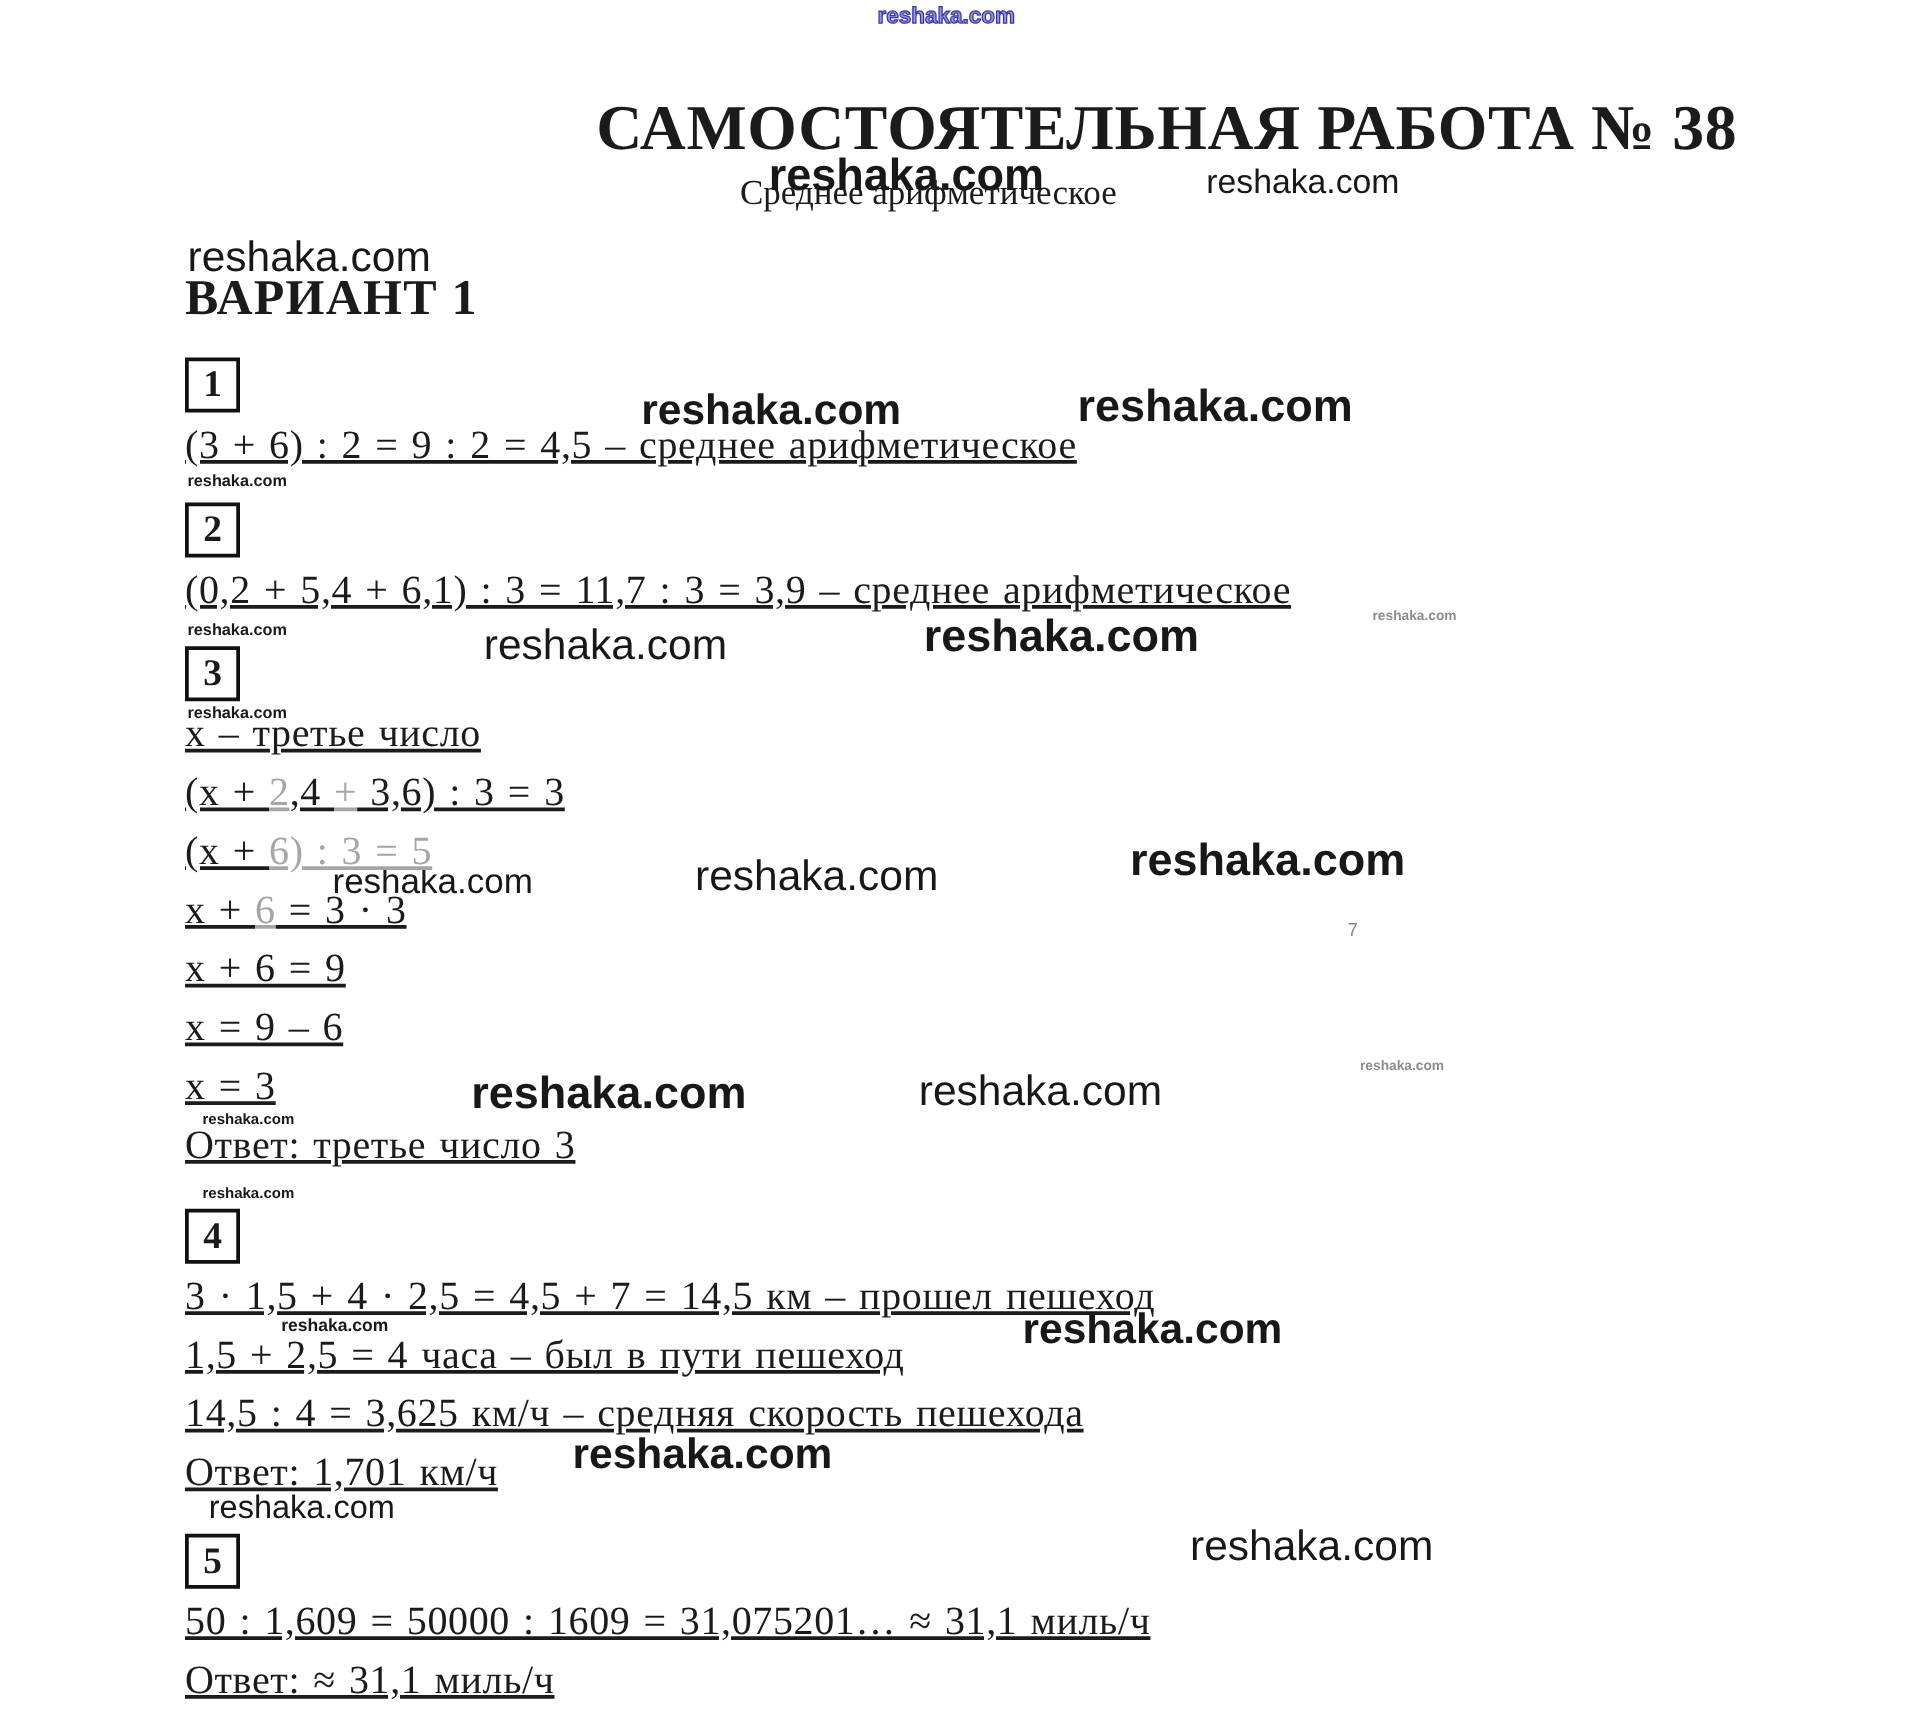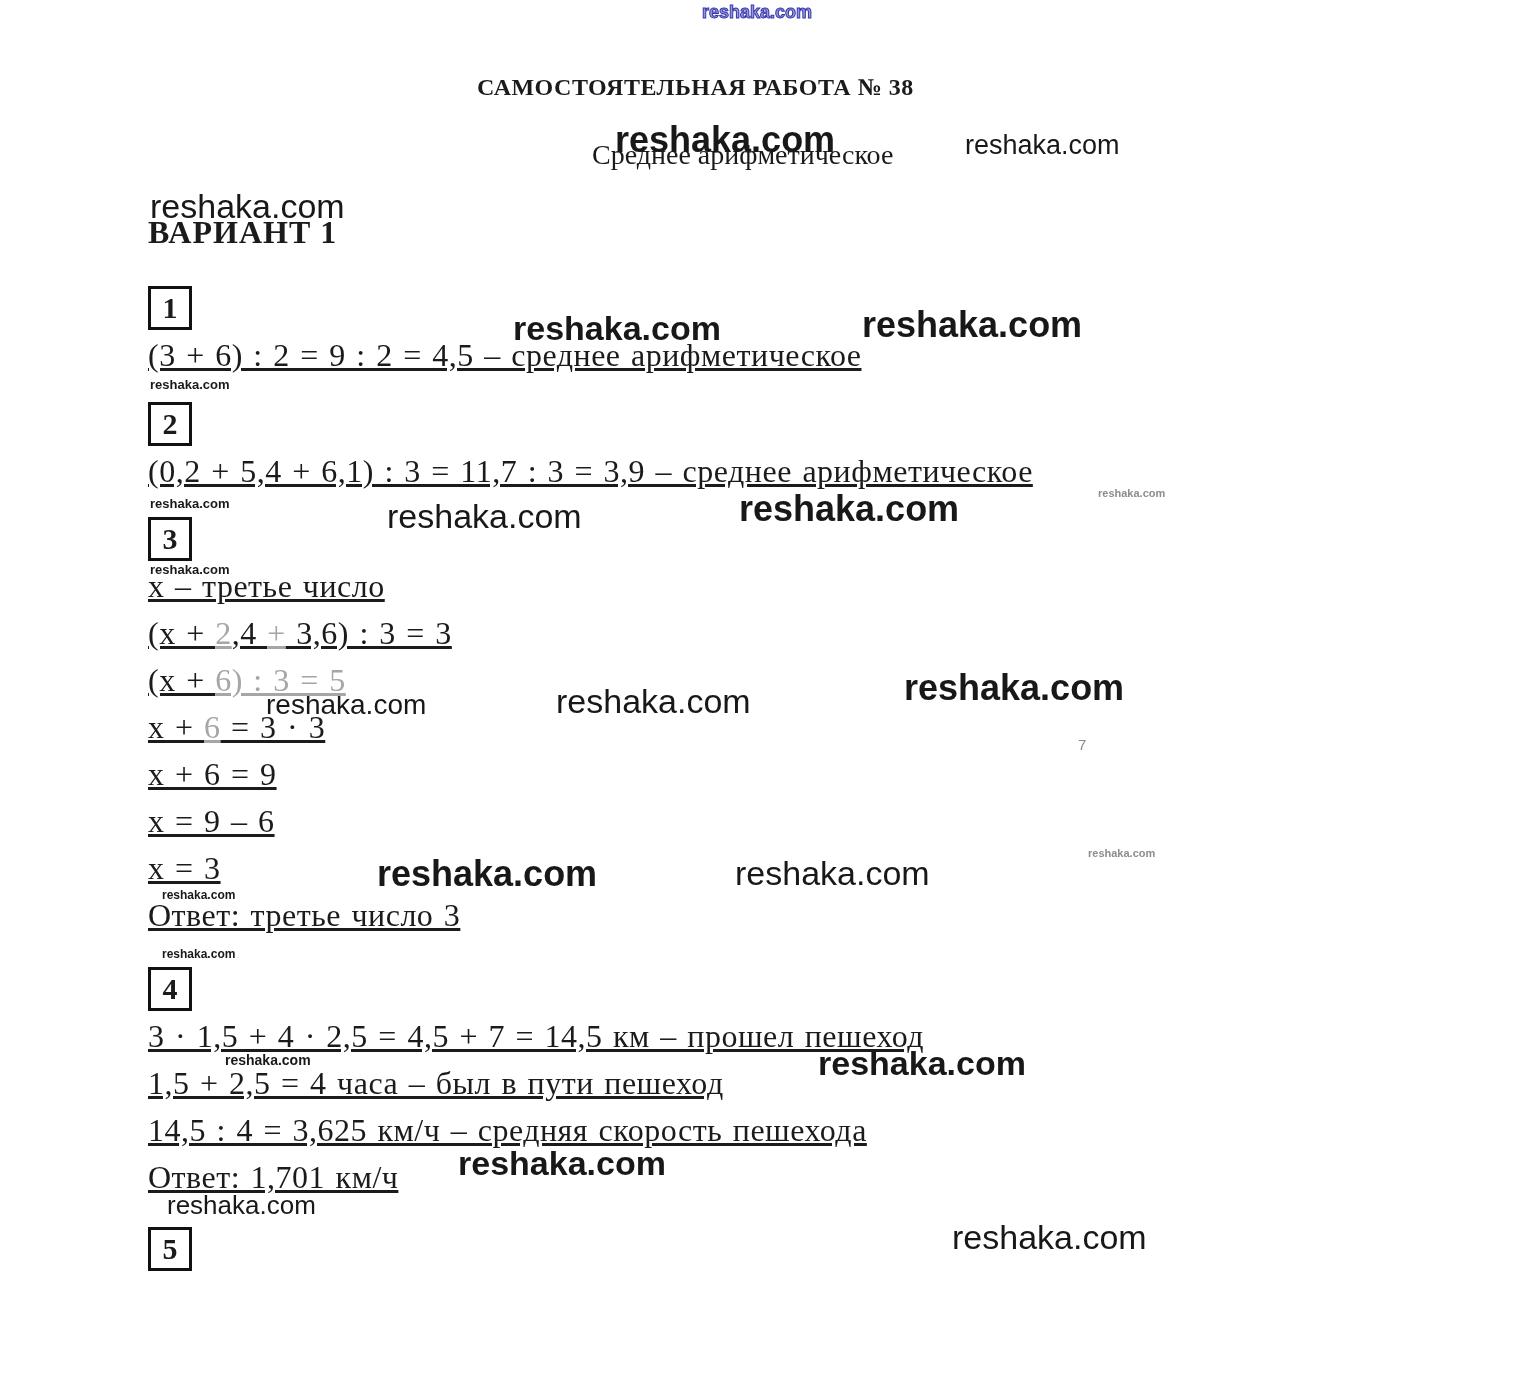--- a/index.html
+++ b/index.html
@@ -13,29 +13,29 @@
     color:#181818;white-space:nowrap;line-height:1;
   }
   .wm.faint{color:#8d8d8d;}
   .wm-blue{
     position:absolute;font-family:"Liberation Sans",sans-serif;font-weight:700;
     line-height:1;color:#9a9ace;-webkit-text-stroke:1px var(--watermark-blue,#3434b2);
     white-space:nowrap;
   }
   
   .title{
-    position:absolute;left:477px;top:74px;margin:0;font-size:24px;font-weight:700;
+    position:absolute;left:477px;top:74px;margin:0;font-size:51px;font-weight:700;
     letter-spacing:.5px;white-space:nowrap;
   }
   .subtitle{
     position:absolute;left:592px;top:139px;margin:0;font-size:28px;font-weight:400;
     white-space:nowrap;
   }
   .variant{
-    position:absolute;left:148px;top:214px;font-size:32px;font-weight:700;
+    position:absolute;left:148px;top:214px;font-size:40px;font-weight:700;
     letter-spacing:1px;white-space:nowrap;
   }
   
   .problem{position:absolute;left:148px;}
   .num-box{
     width:44px;height:44px;border:3px solid #111;box-sizing:border-box;
     display:flex;align-items:center;justify-content:center;
     font-weight:700;font-size:30px;background:#fff;
   }
   .lines{margin-top:2px;}
@@ -129,13 +129,17 @@
       <div class="line"><span class="seg">1,5 + 2,5 = 4 часа – был в пути пешеход</span></div>
       <div class="line"><span class="seg">14,5 : 4 = 3,625 км/ч – средняя скорость пешехода</span></div>
       <div class="line"><span class="seg">Ответ: 1,701 км/ч</span></div>
     </div>
 </section>
 
 <section class="problem" style="top:1227px">
   <div class="num-box">
     <span>5</span>
   </div>
+  <div class="lines">
+      <div class="line"><span class="seg">50 : 1,609 = 50000 : 1609 = 31,075201… ≈ 31,1 миль/ч</span></div>
+      <div class="line"><span class="seg">Ответ: ≈ 31,1 миль/ч</span></div>
+    </div>
 </section>
 
 </body></html>

